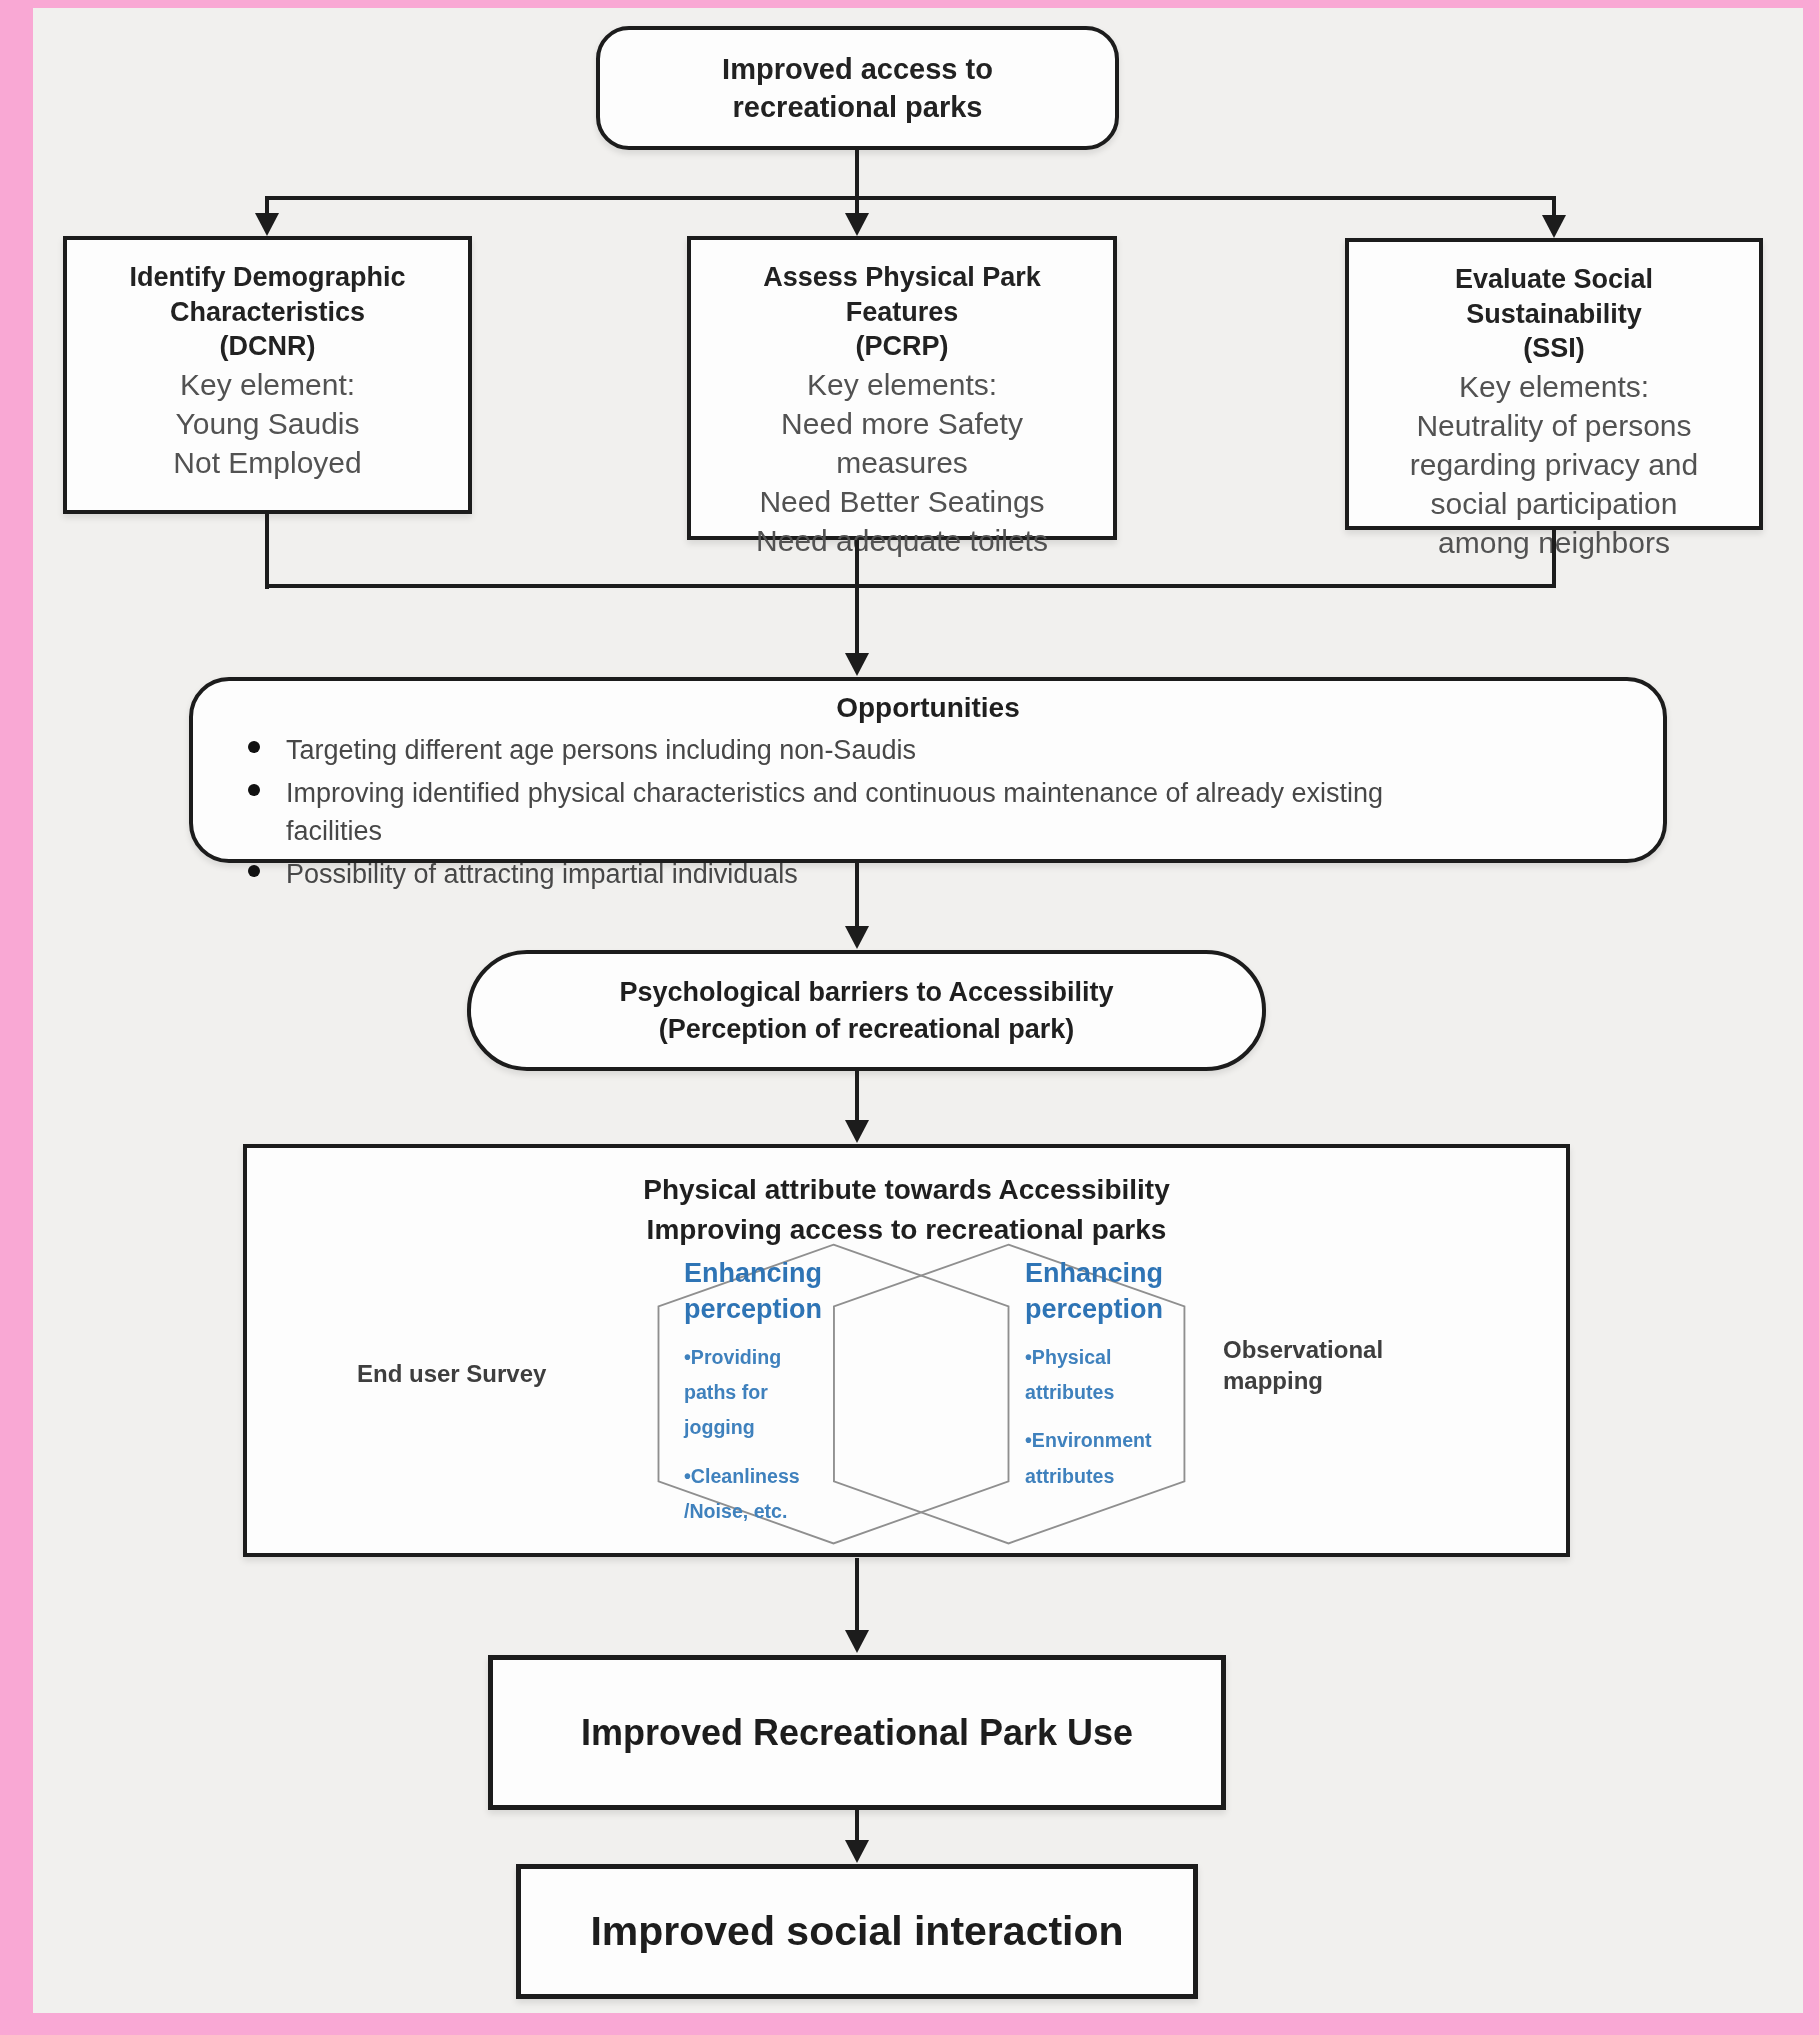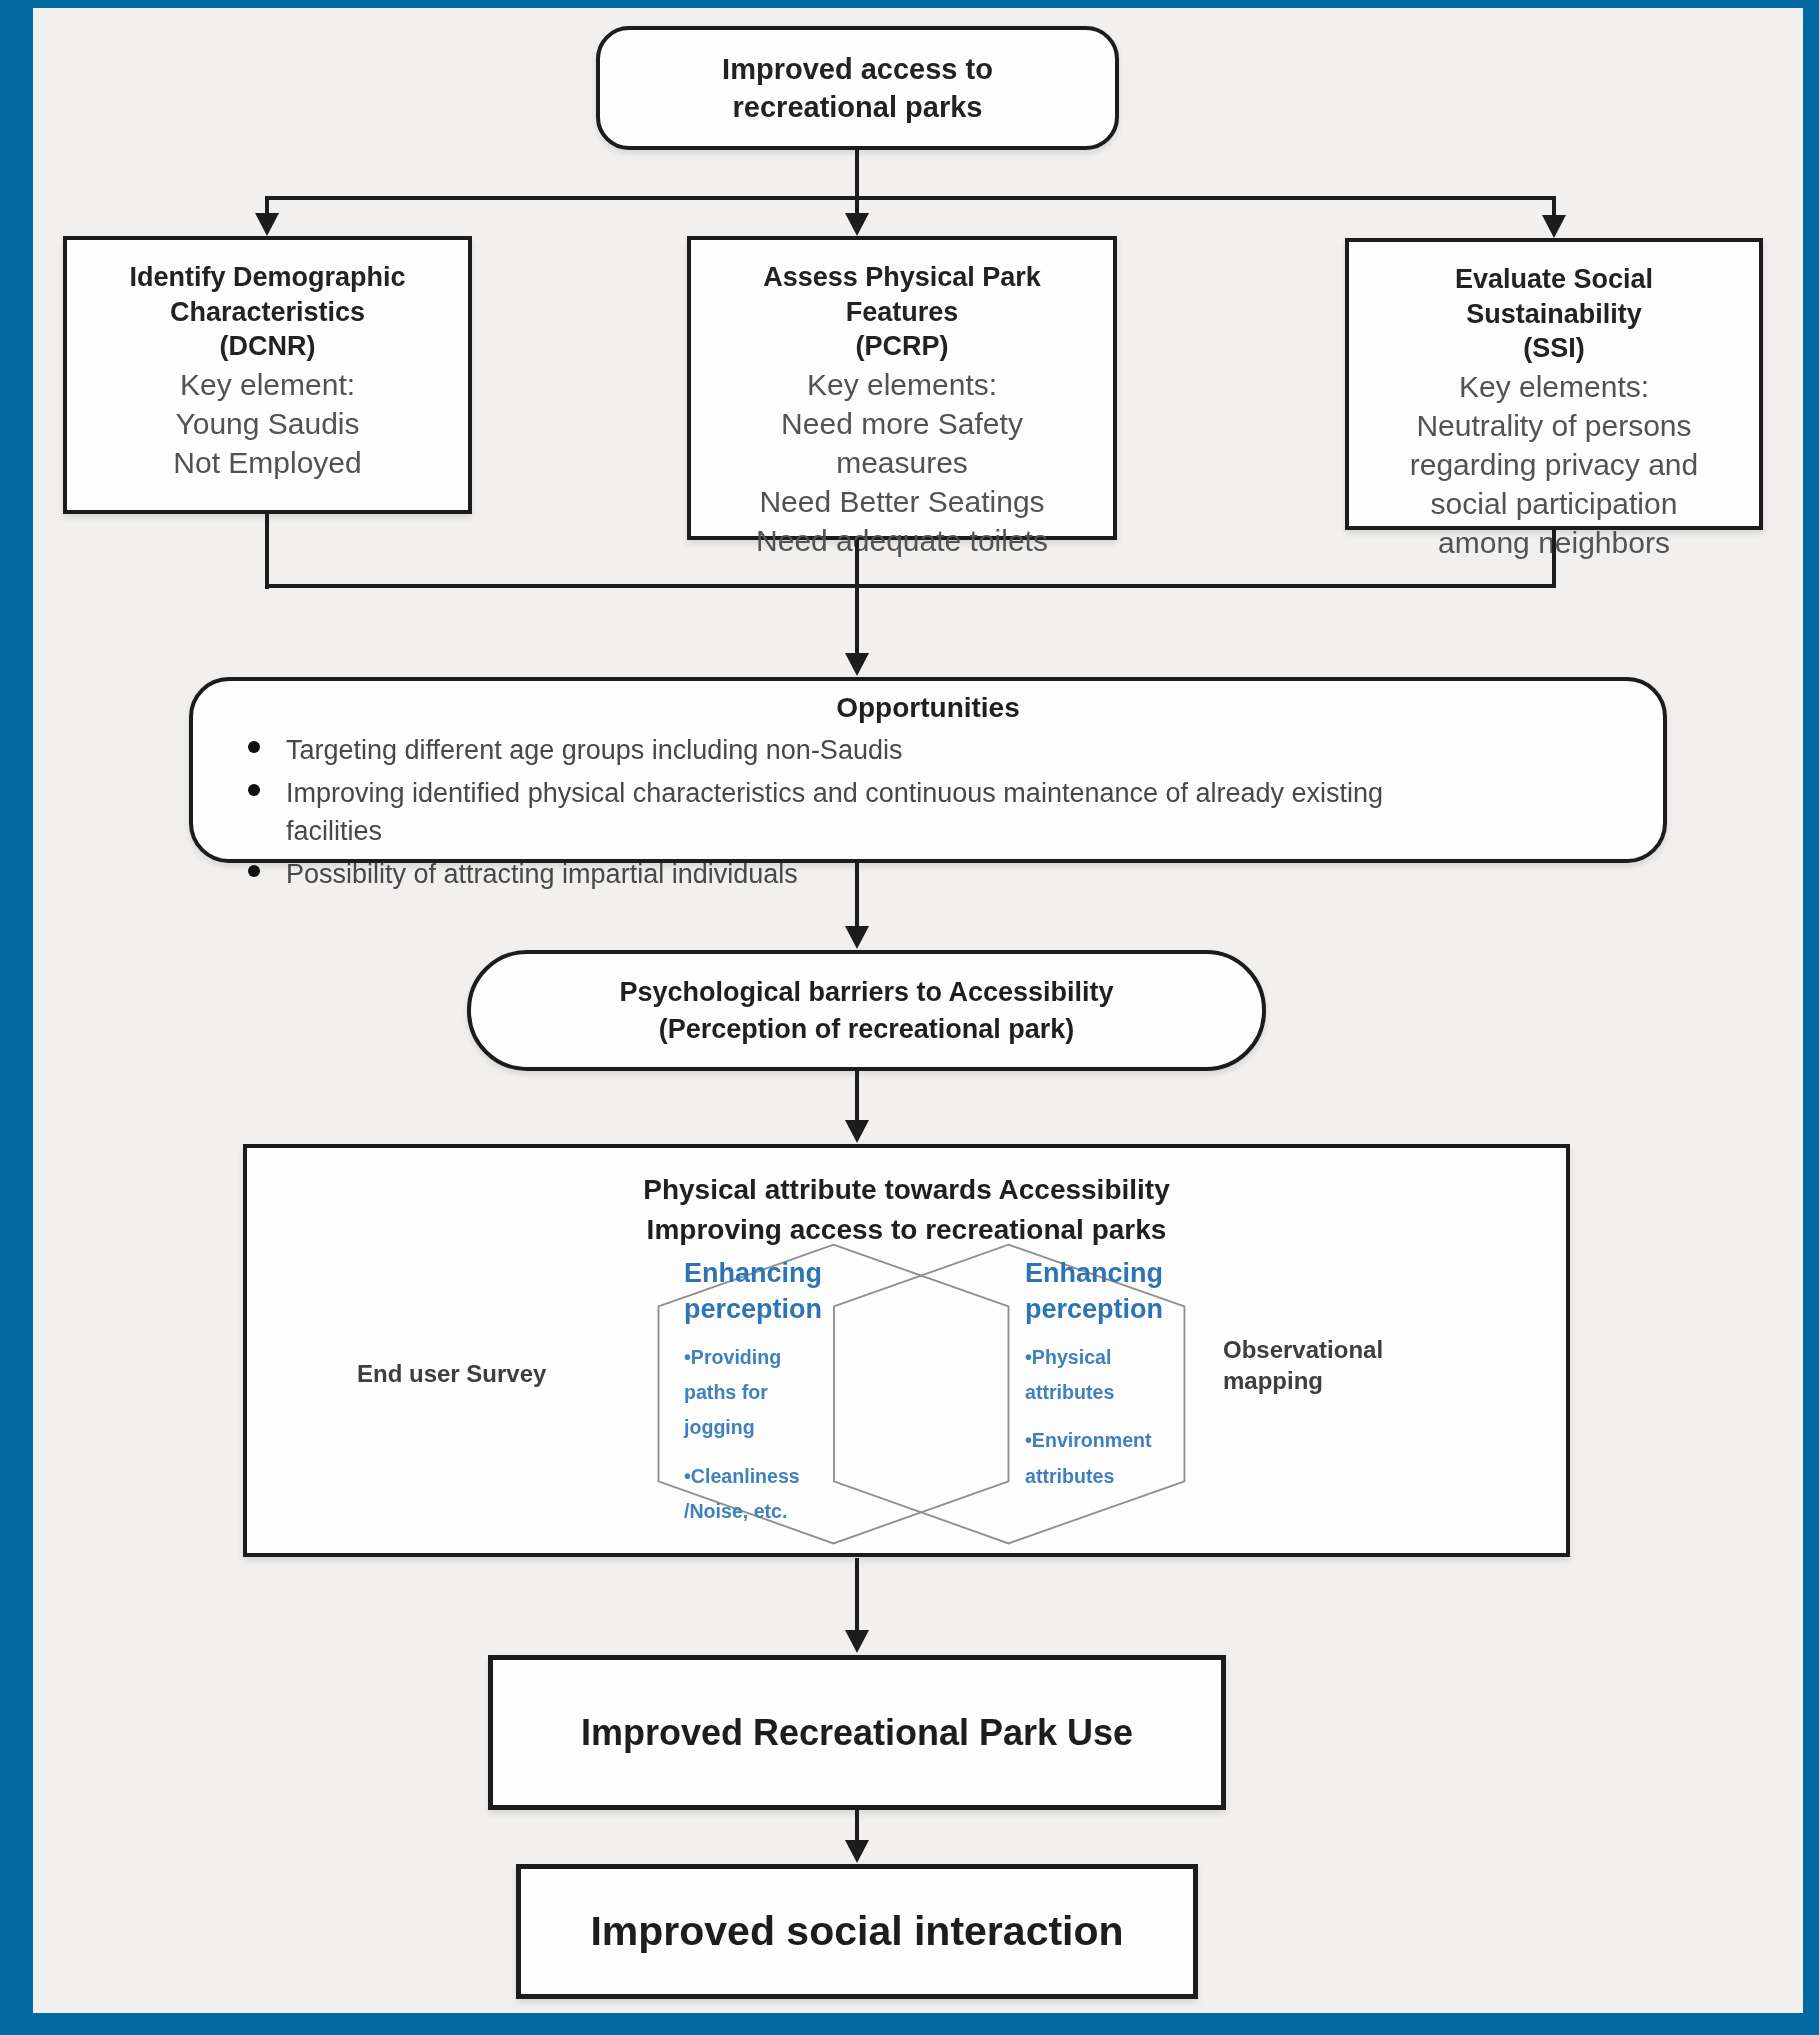--- a/index.html
+++ b/index.html
@@ -1,16 +1,16 @@
 <!DOCTYPE html>
 <html style="font-size:7.5px"><head>
 <meta charset="utf-8">
 <style>
   html,body{margin:0;padding:0;background:#ffffff;}
-  #canvas{position:relative;width:1819px;height:2035px;background:#0369a1;overflow:hidden;
+  #canvas{position:relative;width:1819px;height:2035px;background:#f9a8d4;overflow:hidden;
           font-family:"Liberation Sans", sans-serif;color:#1c1c1c;}
   .sheet{position:absolute;left:33px;top:7.5px;width:1770px;height:2005px;background:#f1f0ee;}
   .box{position:absolute;background:#fdfdfd;border:4.7px solid #1c1c1c;box-sizing:border-box;
        box-shadow:0 3.7px 6.5px rgba(0,0,0,0.10);}
   .line{position:absolute;background:#1c1c1c;}
   .vline{width:4.2px;}
   .ah{position:absolute;width:0;height:0;border-left:12px solid transparent;
       border-right:12px solid transparent;border-top:23.4px solid #1c1c1c;}
   .pre{white-space:pre-line;}
   .center{display:flex;align-items:center;justify-content:center;text-align:center;}
@@ -114,21 +114,21 @@
   <div class="line vline" style="left:1552px;top:530px;height:58px;"></div>
   <div class="line" style="left:265px;top:584px;width:1291px;height:4.2px;"></div>
   <div class="line vline" style="left:855px;top:540px;height:114px;"></div>
   <div class="ah" style="left:845px;top:653px;"></div>
 
   <div class="box opps">
     <div class="t">Opportunities</div>
     <ul>
       <li>
         <span class="dot"></span>
-        <span class="bt">Targeting different age groups including non-Saudis</span>
+        <span class="bt">Targeting different age persons including non-Saudis</span>
       </li>
       <li>
         <span class="dot"></span>
         <span class="bt">Improving identified physical characteristics and continuous maintenance of already existing facilities</span>
       </li>
       <li>
         <span class="dot"></span>
         <span class="bt">Possibility of attracting impartial individuals</span>
       </li>
     </ul>

